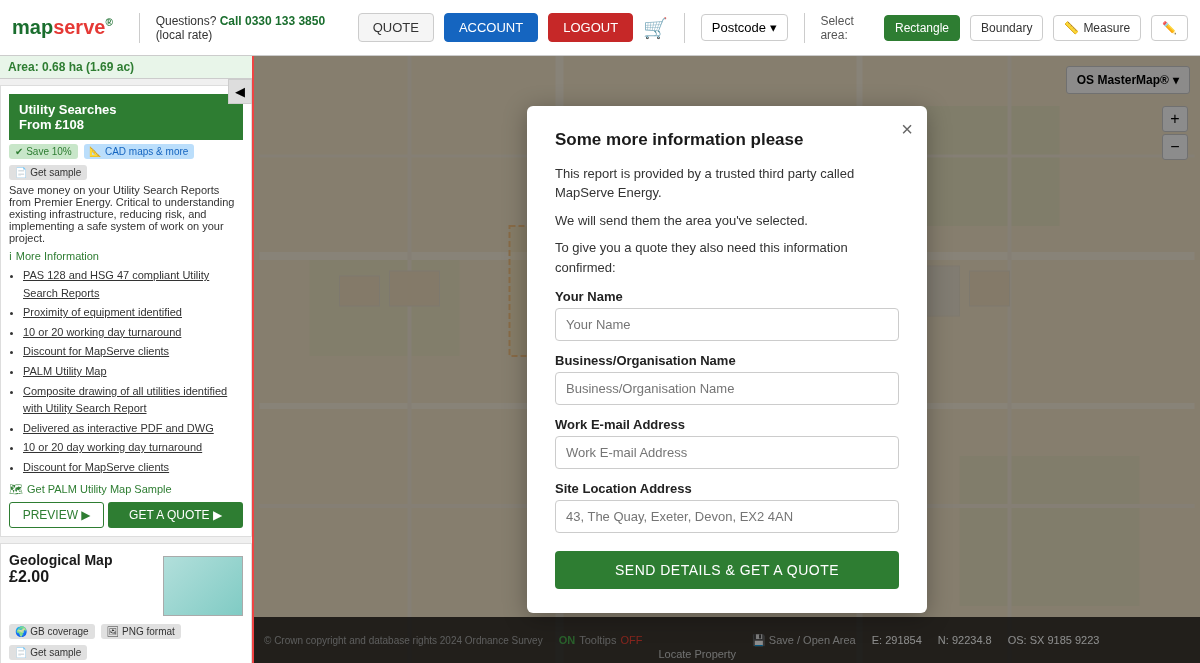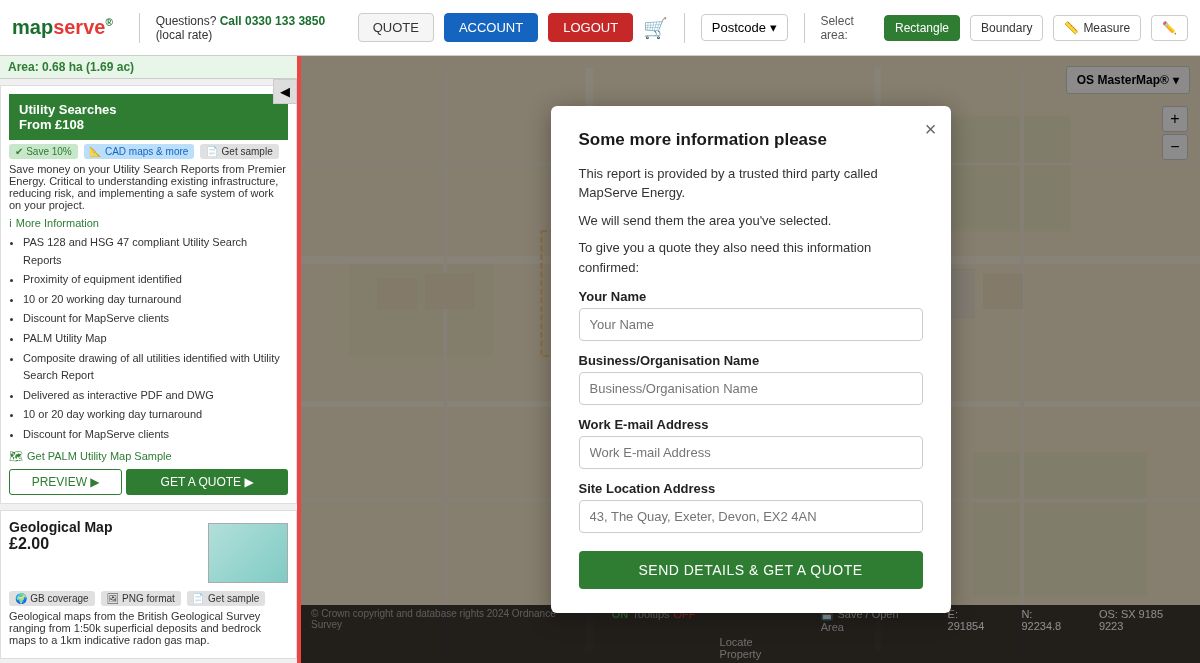--- a/index.html
+++ b/index.html
@@ -84,23 +84,23 @@
     }
 
     
     .main-layout {
       display: flex;
       height: calc(663px - 56px);
     }
 
     
     .sidebar {
-      width: 301px;
+      width: 254px;
       background: #f0f0f0;
-      border-right: 4px solid #ef4444;
+      border-right: 2px solid #ef4444;
       overflow-y: auto;
       flex-shrink: 0;
     }
     .sidebar-green-box {
       background: #2e7d32;
       color: #fff;
       padding: 8px 10px;
       font-size: 13px;
       font-weight: bold;
     }
@@ -211,23 +211,23 @@
     }
     .map-status-bar {
       position: absolute;
       bottom: 0;
       left: 0;
       right: 0;
       background: rgba(0,0,0,0.75);
       color: #fff;
       font-size: 11px;
       display: flex;
-      align-items: flex-start;
+      align-items: center;
       padding: 3px 10px;
-      gap: 24px;
+      gap: 16px;
     }
     .status-toggle {
       display: flex;
       align-items: center;
       gap: 4px;
     }
     .toggle-label { color: #aaa; }
     .toggle-on { color: #4caf50; font-weight: bold; }
     .toggle-off { color: #f44336; }
 
@@ -296,21 +296,21 @@
       font-weight: normal;
       cursor: pointer;
       margin-top: 18px;
       letter-spacing: 0.5px;
     }
 
     
     .map-svg { position: absolute; top: 0; left: 0; width: 100%; height: 100%; opacity: 0.35; }
 
     
-    .ul-list { padding-left: 14px; font-size: 11px; color: #333; line-height: 1.6; }
+    .ul-list { padding-left: 14px; font-size: 11px; color: #333; line-height: 1.6; text-decoration: underline; }
     .ul-list li { margin-bottom: 2px; }
     .tag-row { display: flex; gap: 6px; flex-wrap: wrap; margin: 4px 0; }
     .tag { font-size: 10px; background: #e0e0e0; padding: 2px 6px; border-radius: 3px; color: #333; }
     .tag.green { background: #c8e6c9; color: #2e7d32; }
     .tag.blue { background: #bbdefb; color: #1565c0; }
   </style>
 </head>
 <body>
 
 <div class="topbar">

